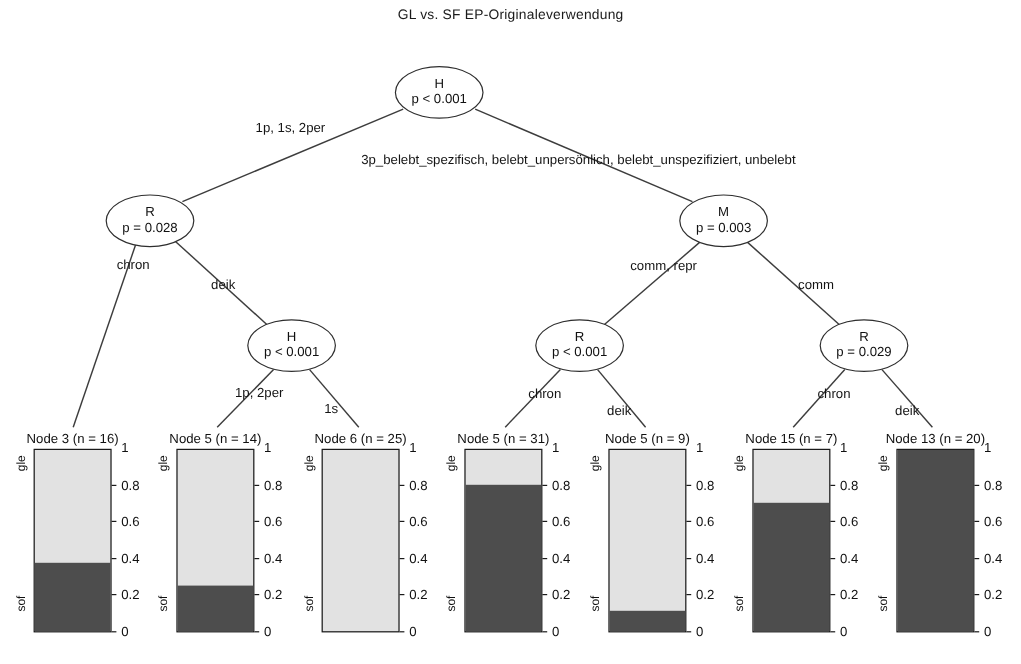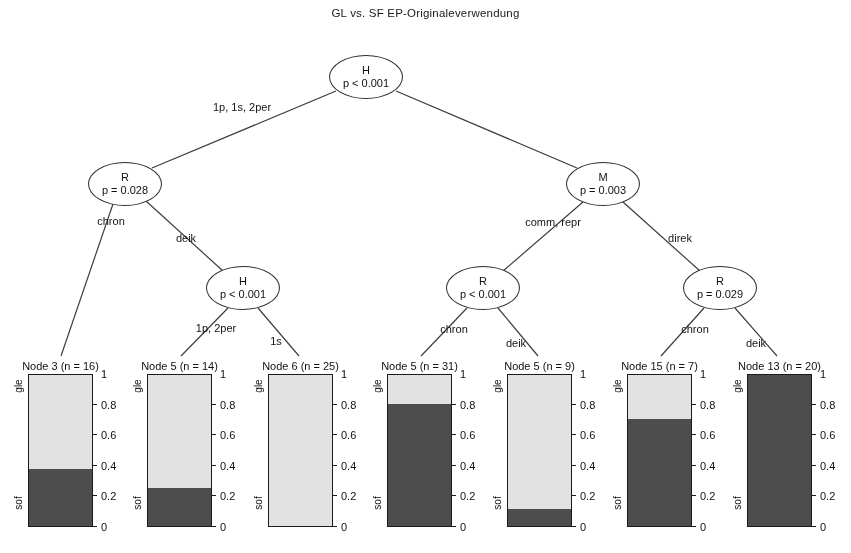--- a/index.html
+++ b/index.html
@@ -65,26 +65,27 @@
   <div class="node" style="left:446px;top:266px;">
     <span>R</span>
     <span>p &lt; 0.001</span>
   </div>
   <div class="node" style="left:683px;top:266px;">
     <span>R</span>
     <span>p = 0.029</span>
   </div>
 
   <span class="elabel" style="left:242px;top:107px;">1p, 1s, 2per</span>
+  <span class="elabel" style="left:482px;top:134px;">3p_belebt_spezifisch, belebt_unpersönlich, belebt_unspezifiziert, unbelebt</span>
   <span class="elabel" style="left:111px;top:221px;">chron</span>
   <span class="elabel" style="left:186px;top:238px;">deik</span>
   <span class="elabel" style="left:216px;top:328px;">1p, 2per</span>
   <span class="elabel" style="left:276px;top:341px;">1s</span>
   <span class="elabel" style="left:553px;top:222px;">comm, repr</span>
-  <span class="elabel" style="left:680px;top:238px;">direk</span>
+  <span class="elabel" style="left:680px;top:238px;">comm</span>
   <span class="elabel" style="left:454px;top:329px;">chron</span>
   <span class="elabel" style="left:516px;top:343px;">deik</span>
   <span class="elabel" style="left:695px;top:329px;">chron</span>
   <span class="elabel" style="left:756px;top:343px;">deik</span>
 
   <div id="panels">
       <div style="position: absolute; left: 0px; top: 0px; width: 0px; height: 0px;">
         <div class="phead" style="left: 60.5px; top: 360px; text-align: center;">Node 3 (n = 16)</div>
         <div class="vlab" style="left: 18px; top: 386px;">gle</div>
         <div class="vlab" style="left: 18px; top: 503px;">sof</div>

